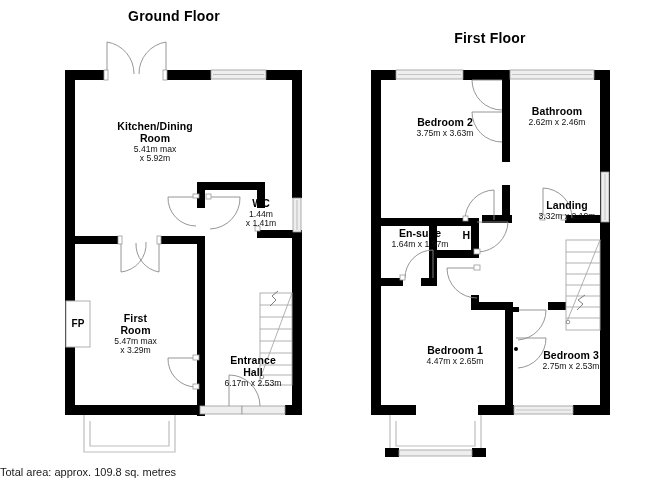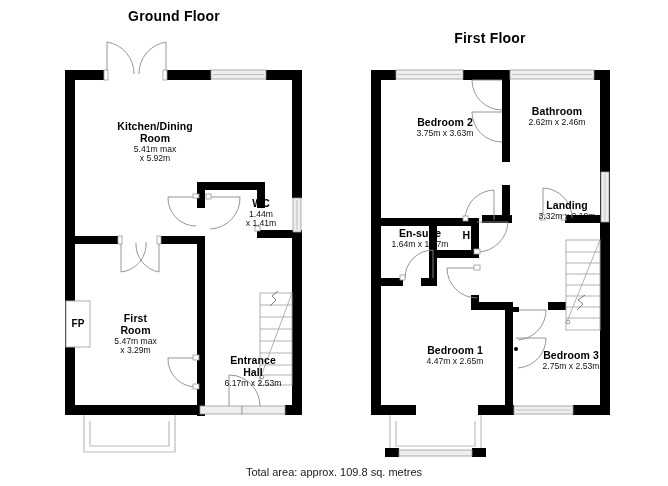--- a/index.html
+++ b/index.html
@@ -29,21 +29,20 @@
     white-space: nowrap;
     color: #000;
   }
   #ground-title { left: 44px; top: 8px; width: 260px; }
   #first-title  { left: 370px; top: 30px; width: 240px; }
 
   .total-area {
     position: absolute;
     left: 0; top: 466px;
     width: 668px;
-    text-align: center;
     font-size: 11px;
     color: #1a1a1a;
   }
 
   svg.plan {
     position: absolute;
     left: 0; top: 0;
     width: 668px;
     height: 486px;
   }

